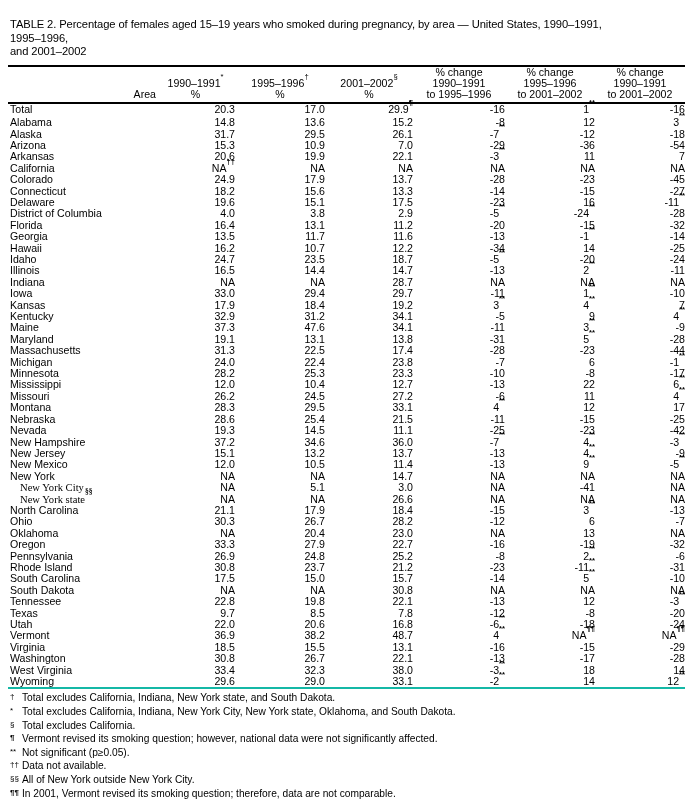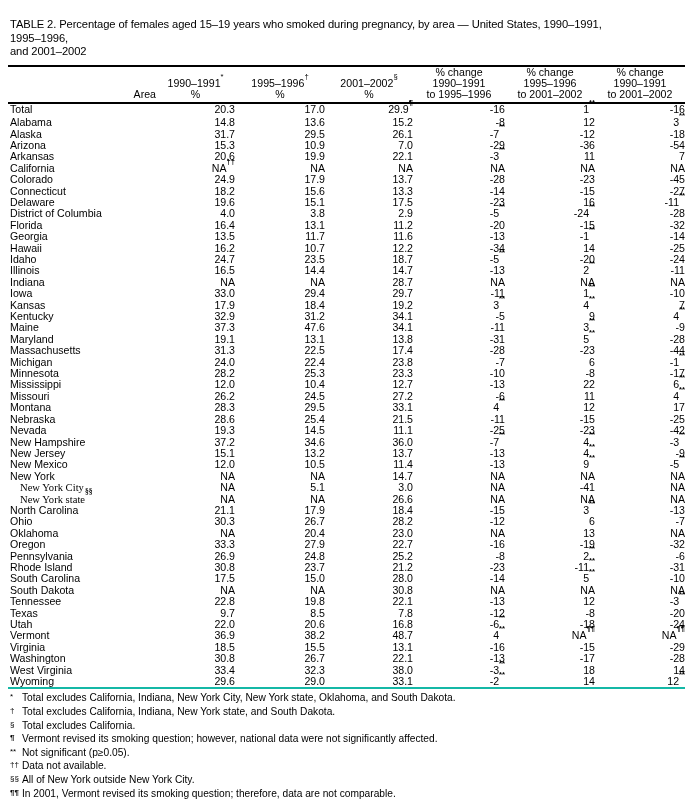--- a/index.html
+++ b/index.html
@@ -546,21 +546,21 @@
           <td class="num v2"><span>23.7</span></td>
           <td class="num v3"><span>21.2</span></td>
           <td class="num v4"><span>-23</span></td>
           <td class="num v5"><span>-11</span><sup>**</sup></td>
           <td class="num v6"><span>-31</span></td>
         </tr>
         <tr class="row">
           <td class="area"><span>South Carolina</span></td>
           <td class="num v1"><span>17.5</span></td>
           <td class="num v2"><span>15.0</span></td>
-          <td class="num v3"><span>28.0</span></td>
+          <td class="num v3"><span>15.7</span></td>
           <td class="num v4"><span>-14</span></td>
           <td class="num v5"><span>5</span><sup>**</sup></td>
           <td class="num v6"><span>-10</span></td>
         </tr>
         <tr class="row">
           <td class="area"><span>South Dakota</span></td>
           <td class="num v1"><span>NA</span></td>
           <td class="num v2"><span>NA</span></td>
           <td class="num v3"><span>30.8</span></td>
           <td class="num v4"><span>NA</span></td>
@@ -636,22 +636,22 @@
           <td class="num v2"><span>29.0</span></td>
           <td class="num v3"><span>33.1</span></td>
           <td class="num v4"><span>-2</span><sup>**</sup></td>
           <td class="num v5"><span>14</span></td>
           <td class="num v6"><span>12</span><sup>**</sup></td>
         </tr>
       </tbody>
   </table>
 
   <div class="footnotes" id="footnotes">
+      <span class="fn"><span class="sym">†</span><span class="txt">Total excludes California, Indiana, New York state, and South Dakota.</span></span>
       <span class="fn"><span class="sym">*</span><span class="txt">Total excludes California, Indiana, New York City, New York state, Oklahoma, and South Dakota.</span></span>
-      <span class="fn"><span class="sym">†</span><span class="txt">Total excludes California, Indiana, New York state, and South Dakota.</span></span>
       <span class="fn"><span class="sym">§</span><span class="txt">Total excludes California.</span></span>
       <span class="fn"><span class="sym dbl">¶</span><span class="txt">Vermont revised its smoking question; however, national data were not significantly affected.</span></span>
       <span class="fn"><span class="sym">**</span><span class="txt">Not significant (p≥0.05).</span></span>
       <span class="fn"><span class="sym">††</span><span class="txt">Data not available.</span></span>
       <span class="fn"><span class="sym">§§</span><span class="txt">All of New York outside New York City.</span></span>
       <span class="fn"><span class="sym dbl">¶¶</span><span class="txt">In 2001, Vermont revised its smoking question; therefore, data are not comparable.</span></span>
     </div>
 
 </div>
 

